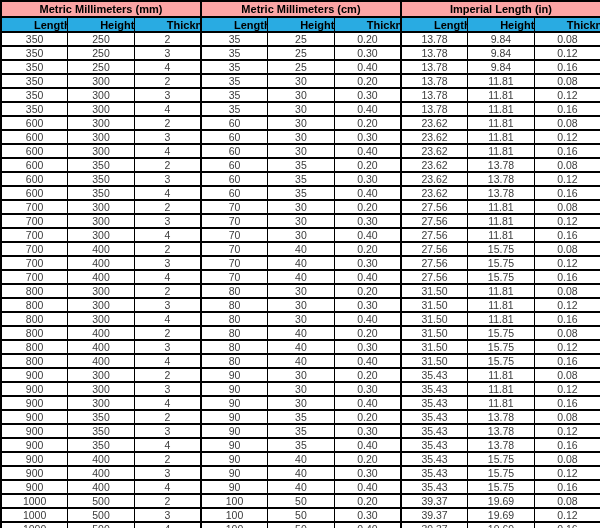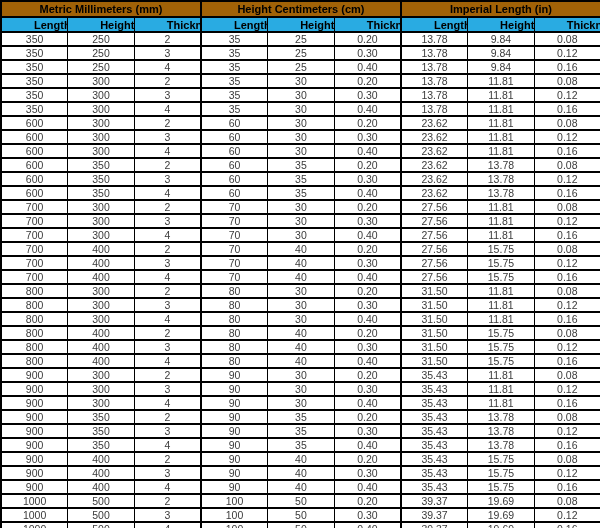--- a/index.html
+++ b/index.html
@@ -26,21 +26,21 @@
     vertical-align: middle;
     padding: 0;
     overflow: hidden;
     white-space: nowrap;
   }
   
   table.size-table .sec {
     border-left-width: 2px;
   }
   tr.section-header-row th {
-    background: #a16207;
+    background: #fca5a5;
     color: #000000;
     font-size: 11px;
     font-weight: bold;
     height: 14px;
   }
   tr.column-header-row th {
     background: #29abe2;
     color: #000000;
     font-size: 11px;
     font-weight: bold;
@@ -65,21 +65,21 @@
     <col style="width:66.67px">
       <col style="width:66.67px">
       <col style="width:66.67px">
     <col style="width:66.67px">
       <col style="width:66.67px">
       <col style="width:66.66px">
   </colgroup>
   <thead>
     <tr class="section-header-row">
       <th colspan="3">Metric Millimeters (mm)</th>
-      <th colspan="3" class="sec">Height Centimeters (cm)</th>
+      <th colspan="3" class="sec">Metric Millimeters (cm)</th>
       <th colspan="3" class="sec">Imperial Length (in)</th>
     </tr>
     <tr class="column-header-row">
       <th>Length</th>
       <th>Height</th>
       <th>Thickness</th>
       <th class="sec">Length</th>
       <th>Height</th>
       <th>Thickness</th>
       <th class="sec">Length</th>

